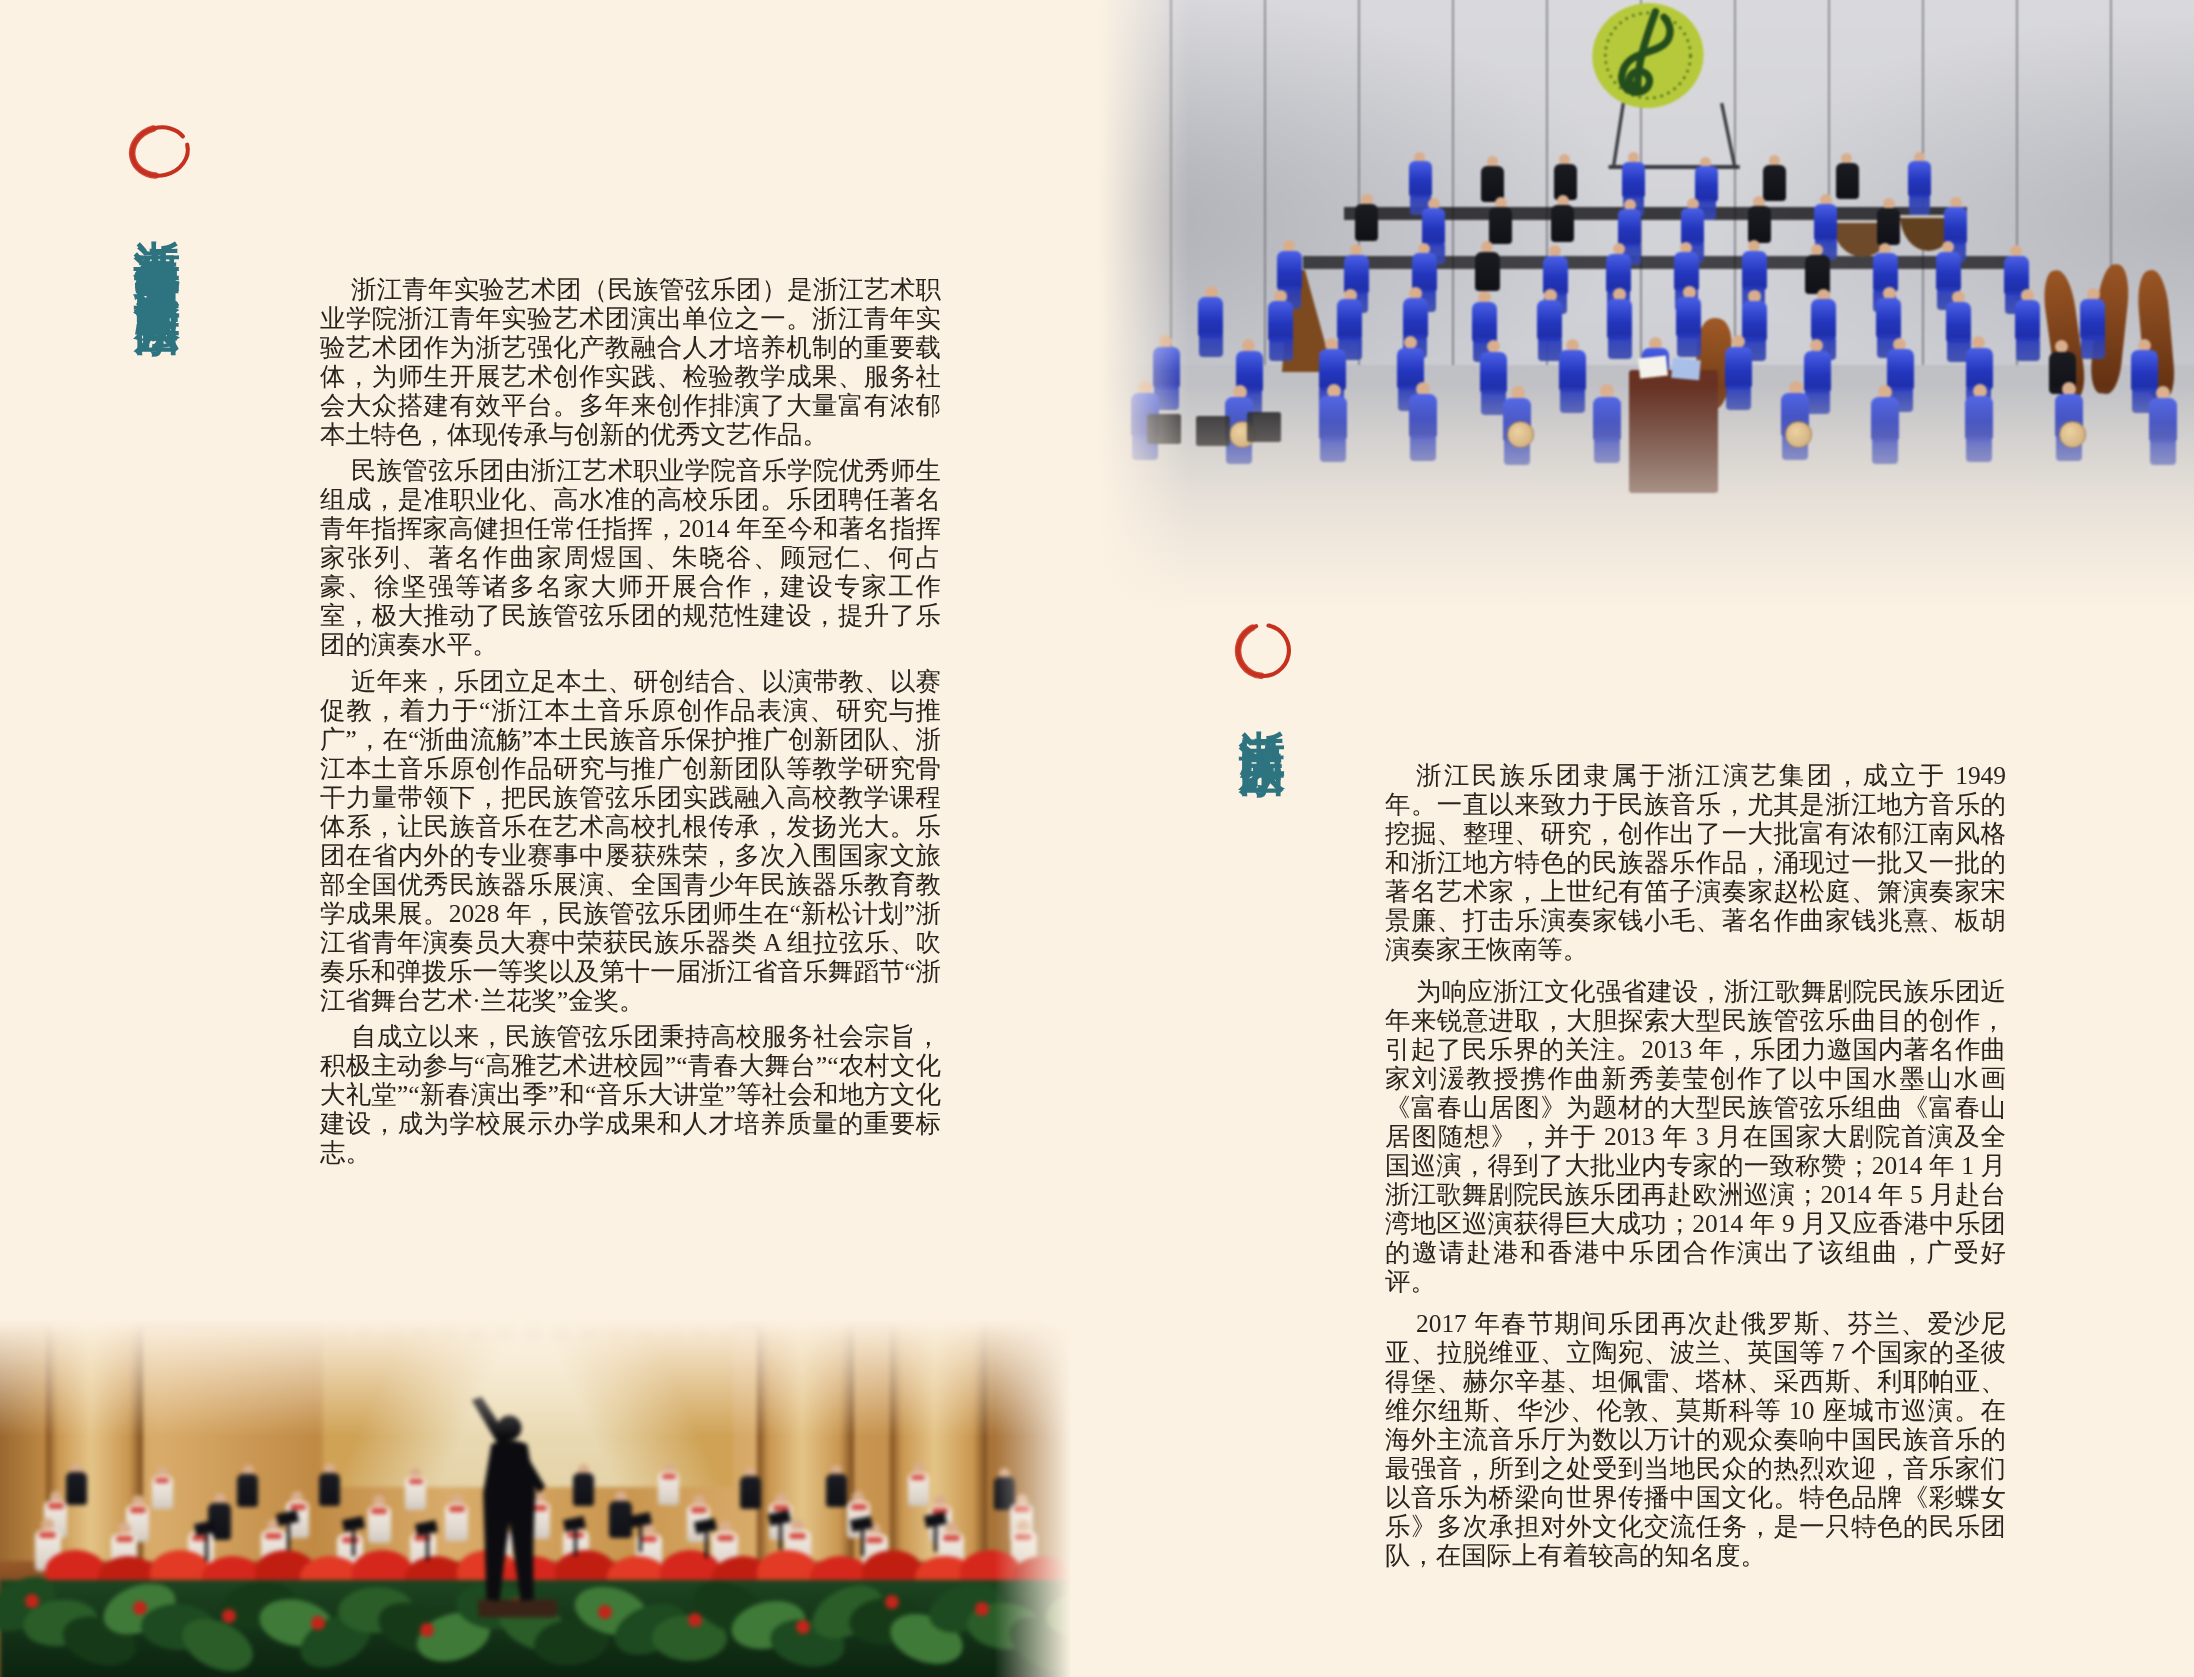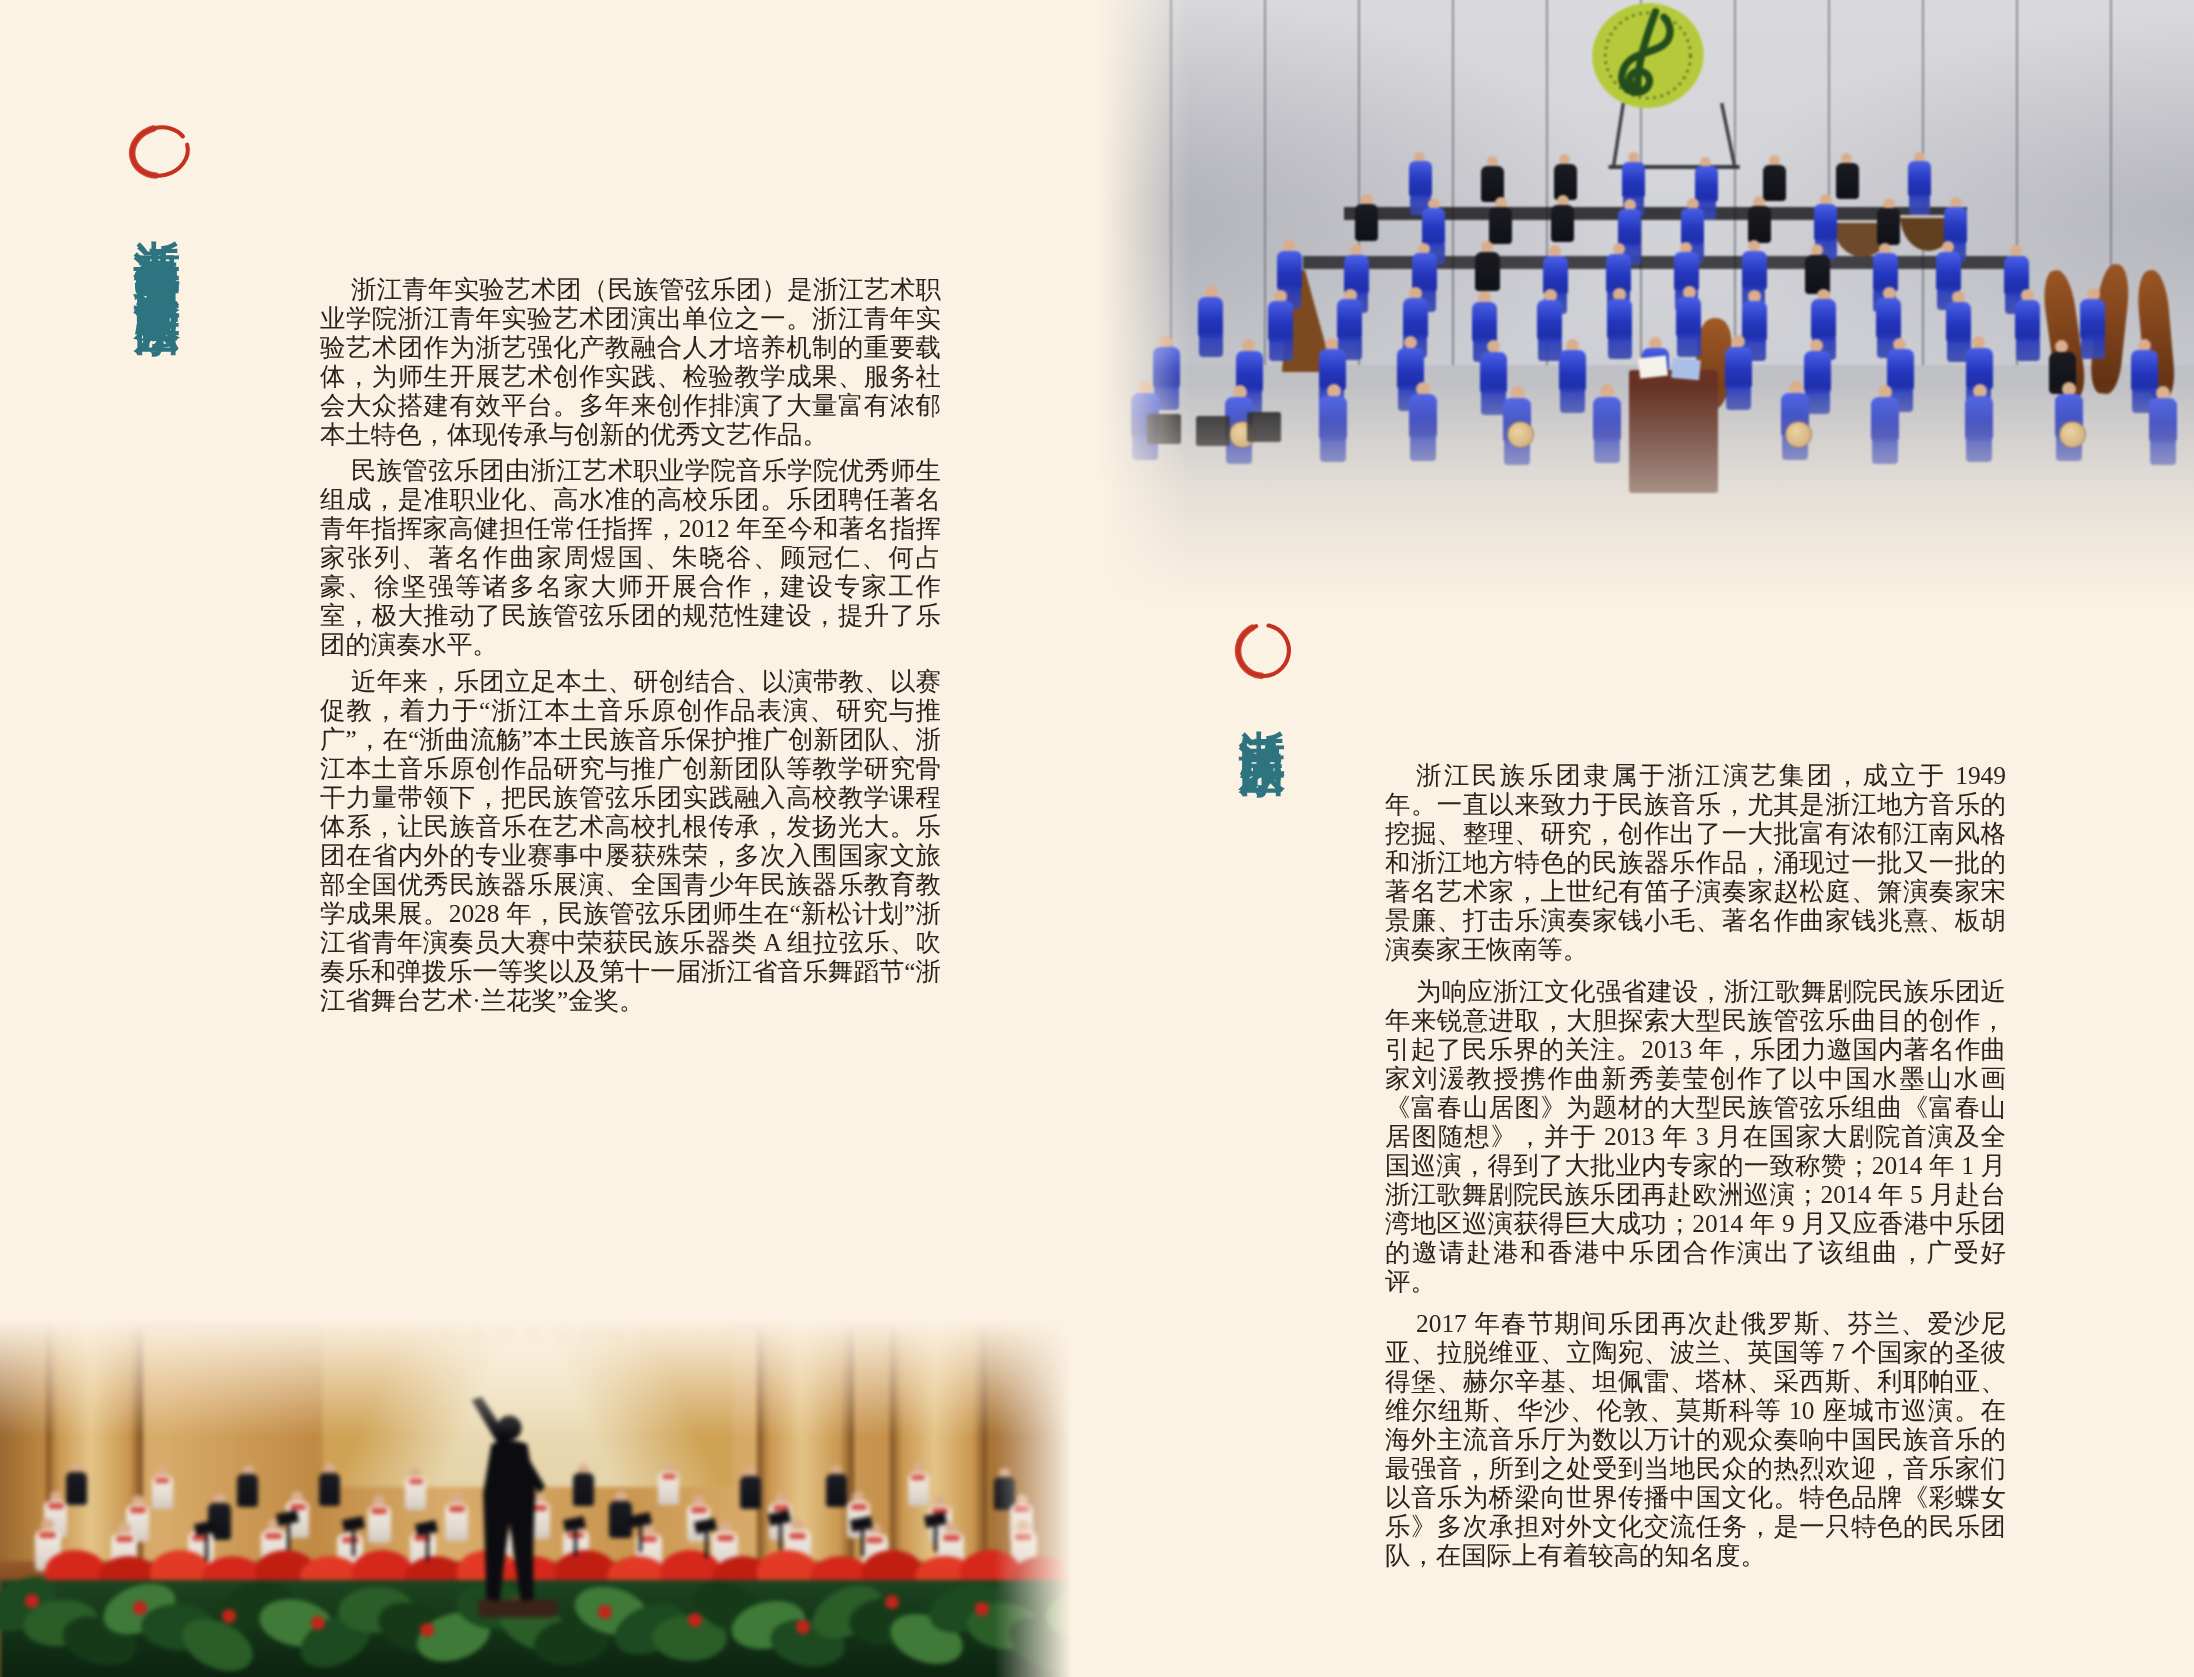--- a/index.html
+++ b/index.html
@@ -522,22 +522,23 @@
   <div class="ornament orn-left">
     <svg width="66" height="61" viewBox="0 0 80 74">
       <ellipse cx="40" cy="37" rx="34" ry="29" fill="none" stroke="#c5301f" stroke-width="5" stroke-dasharray="186 14" stroke-linecap="round" transform="rotate(-14 40 37)"></ellipse>
       <ellipse cx="40" cy="37" rx="34" ry="29" fill="none" stroke="#c5301f" stroke-width="8" opacity=".85" stroke-dasharray="85 115" stroke-dashoffset="-62" stroke-linecap="round" transform="rotate(-14 40 37)"></ellipse>
     </svg>
   </div>
   <h1 class="vtitle vtitle-left">浙江青年实验艺术团（民族管弦乐团）</h1>
 
   <div class="textblock tb-left">
     <p>浙江青年实验艺术团（民族管弦乐团）是浙江艺术职业学院浙江青年实验艺术团演出单位之一。浙江青年实验艺术团作为浙艺强化产教融合人才培养机制的重要载体，为师生开展艺术创作实践、检验教学成果、服务社会大众搭建有效平台。多年来创作排演了大量富有浓郁本土特色，体现传承与创新的优秀文艺作品。</p>
-    <p>民族管弦乐团由浙江艺术职业学院音乐学院优秀师生组成，是准职业化、高水准的高校乐团。乐团聘任著名青年指挥家高健担任常任指挥，2012 年至今和著名指挥家张列、著名作曲家周煜国、朱晓谷、顾冠仁、何占豪、徐坚强等诸多名家大师开展合作，建设专家工作室，极大推动了民族管弦乐团的规范性建设，提升了乐团的演奏水平。</p>
+    <p>民族管弦乐团由浙江艺术职业学院音乐学院优秀师生组成，是准职业化、高水准的高校乐团。乐团聘任著名青年指挥家高健担任常任指挥，2014 年至今和著名指挥家张列、著名作曲家周煜国、朱晓谷、顾冠仁、何占豪、徐坚强等诸多名家大师开展合作，建设专家工作室，极大推动了民族管弦乐团的规范性建设，提升了乐团的演奏水平。</p>
     <p>近年来，乐团立足本土、研创结合、以演带教、以赛促教，着力于“浙江本土音乐原创作品表演、研究与推广”，在“浙曲流觞”本土民族音乐保护推广创新团队、浙江本土音乐原创作品研究与推广创新团队等教学研究骨干力量带领下，把民族管弦乐团实践融入高校教学课程体系，让民族音乐在艺术高校扎根传承，发扬光大。乐团在省内外的专业赛事中屡获殊荣，多次入围国家文旅部全国优秀民族器乐展演、全国青少年民族器乐教育教学成果展。2028 年，民族管弦乐团师生在“新松计划”浙江省青年演奏员大赛中荣获民族乐器类 A 组拉弦乐、吹奏乐和弹拨乐一等奖以及第十一届浙江省音乐舞蹈节“浙江省舞台艺术·兰花奖”金奖。</p>
+    <p>自成立以来，民族管弦乐团秉持高校服务社会宗旨，积极主动参与“高雅艺术进校园”“青春大舞台”“农村文化大礼堂”“新春演出季”和“音乐大讲堂”等社会和地方文化建设，成为学校展示办学成果和人才培养质量的重要标志。</p>
   </div>
 
   <div class="ornament orn-right">
     <svg width="59" height="59" viewBox="0 0 72 72">
       <circle cx="36" cy="36" r="31" fill="none" stroke="#c5301f" stroke-width="5" stroke-dasharray="180 15" stroke-dashoffset="25" stroke-linecap="round" transform="rotate(-35 36 36)"></circle>
       <circle cx="36" cy="36" r="31" fill="none" stroke="#c5301f" stroke-width="8" opacity=".85" stroke-dasharray="80 115" stroke-dashoffset="-70" stroke-linecap="round" transform="rotate(-35 36 36)"></circle>
     </svg>
   </div>
   <h1 class="vtitle vtitle-right">浙江民族乐团</h1>
 

